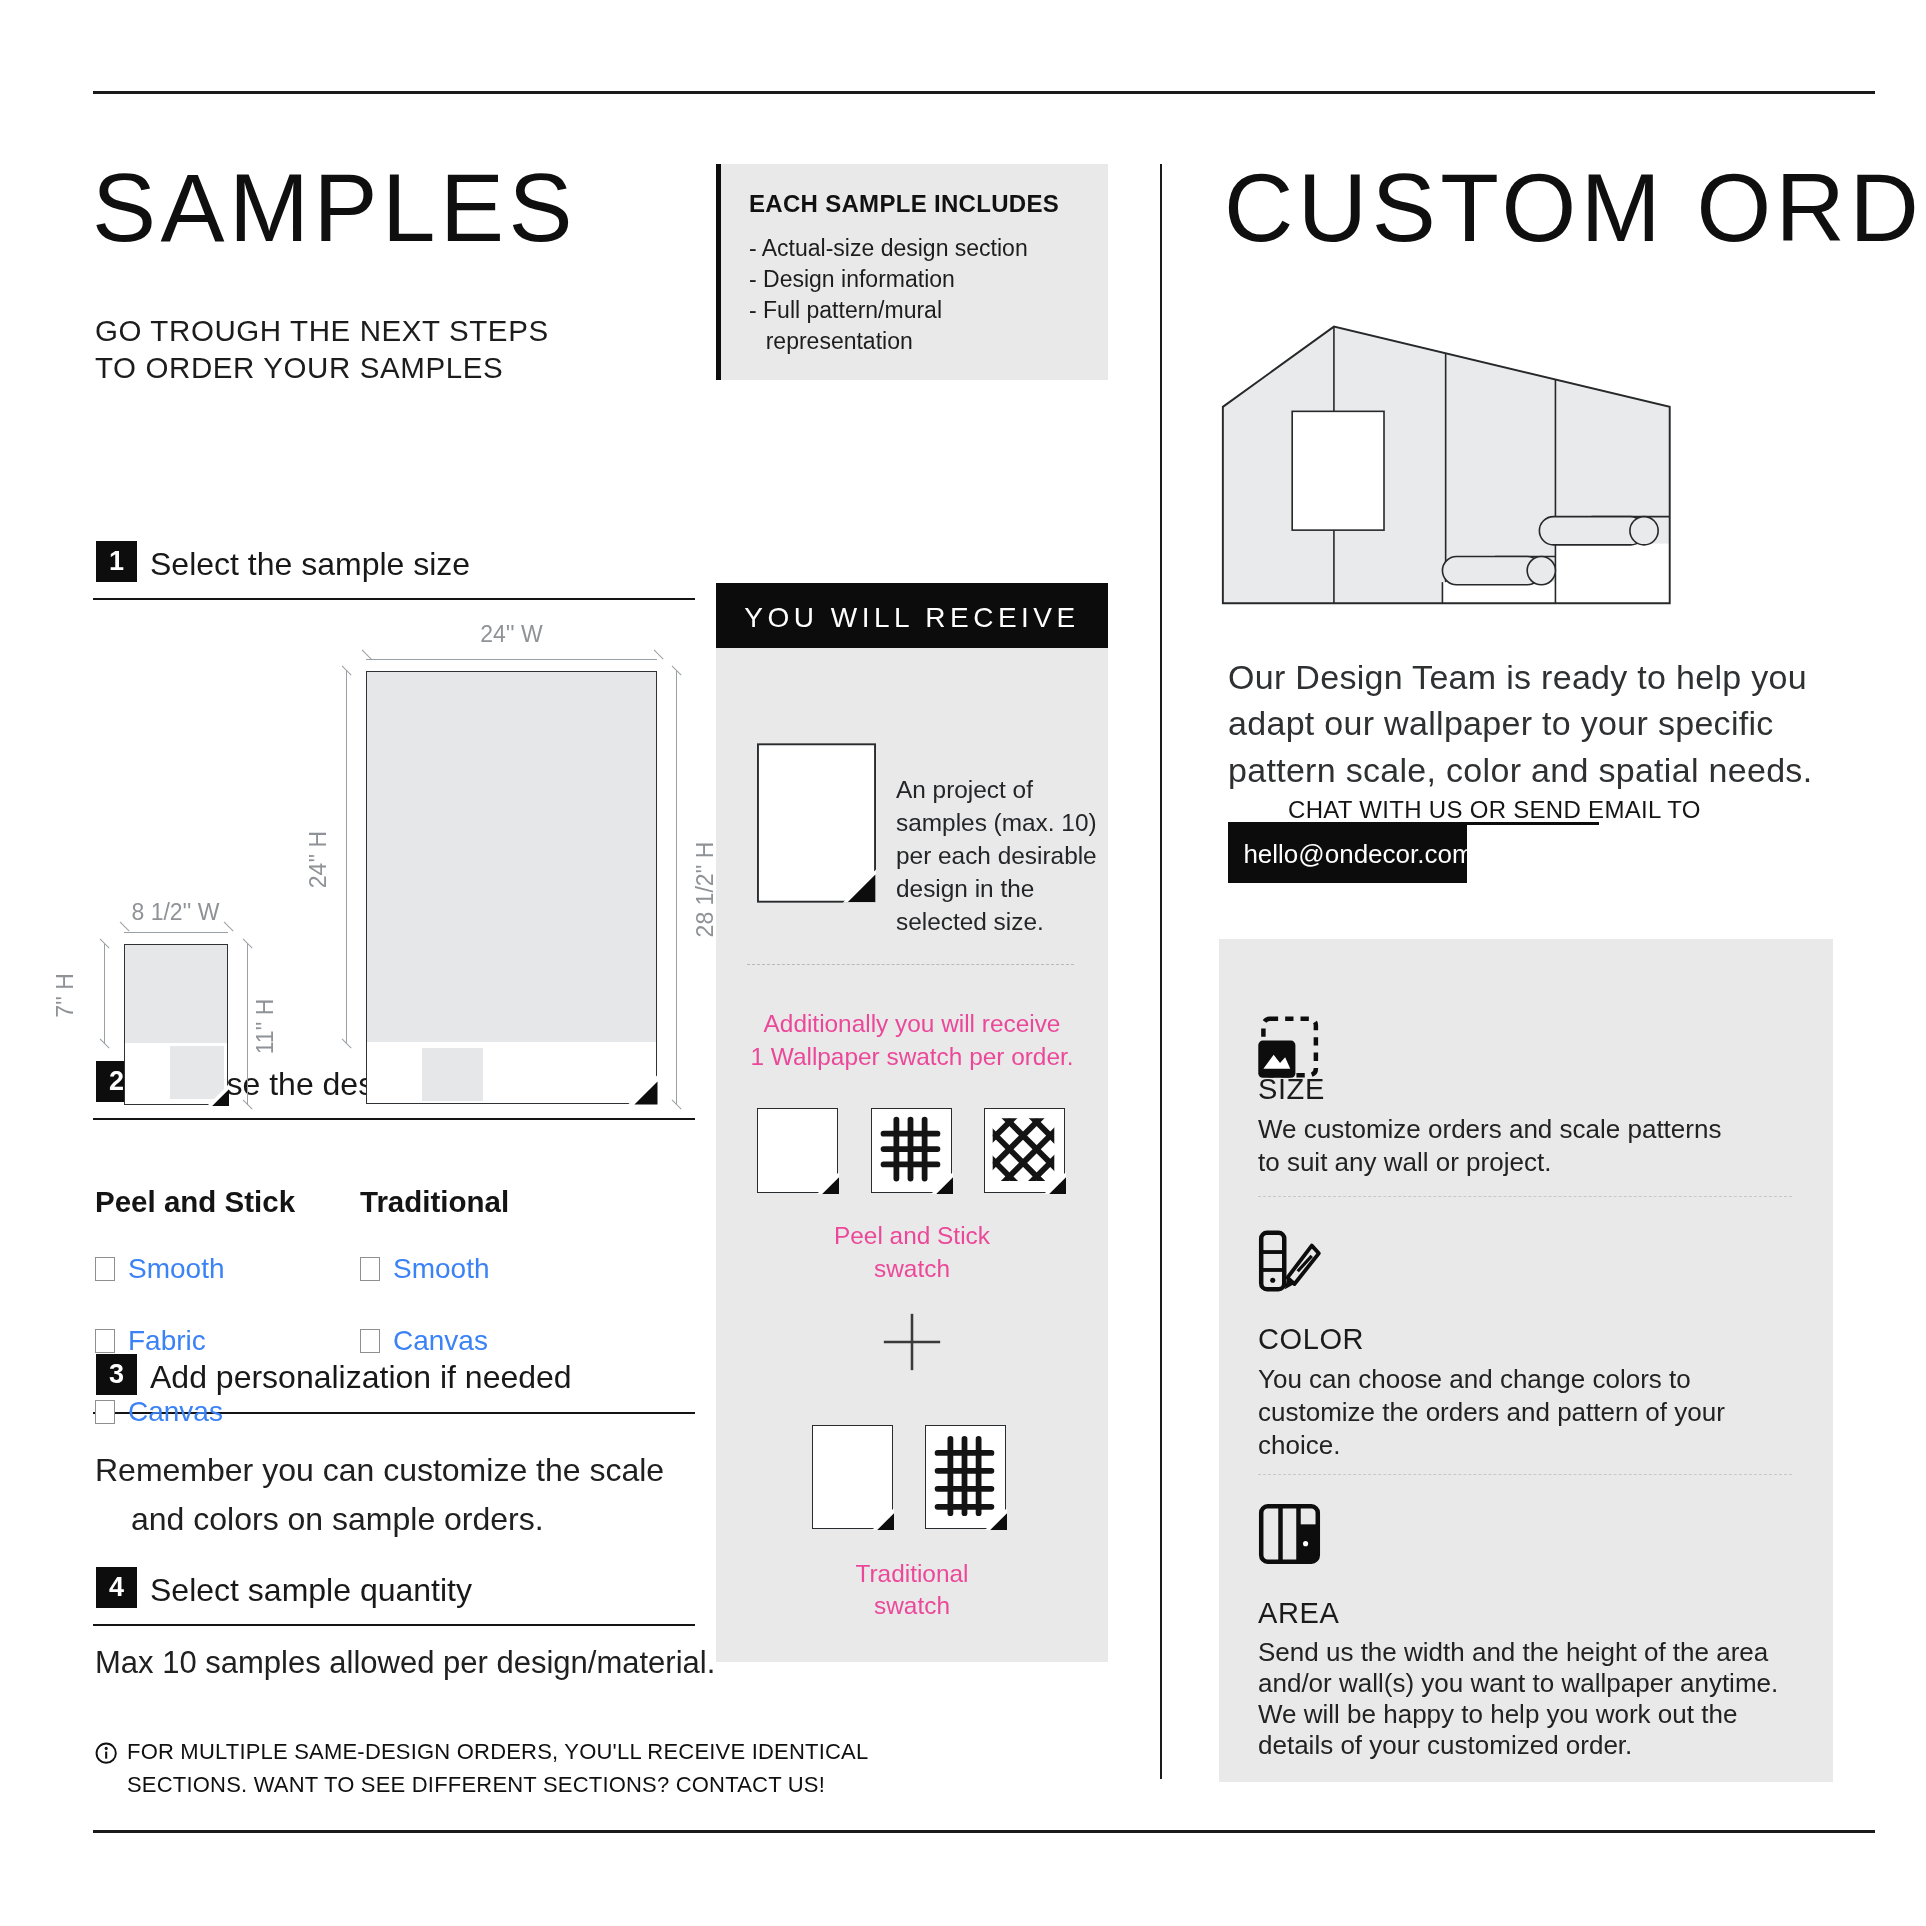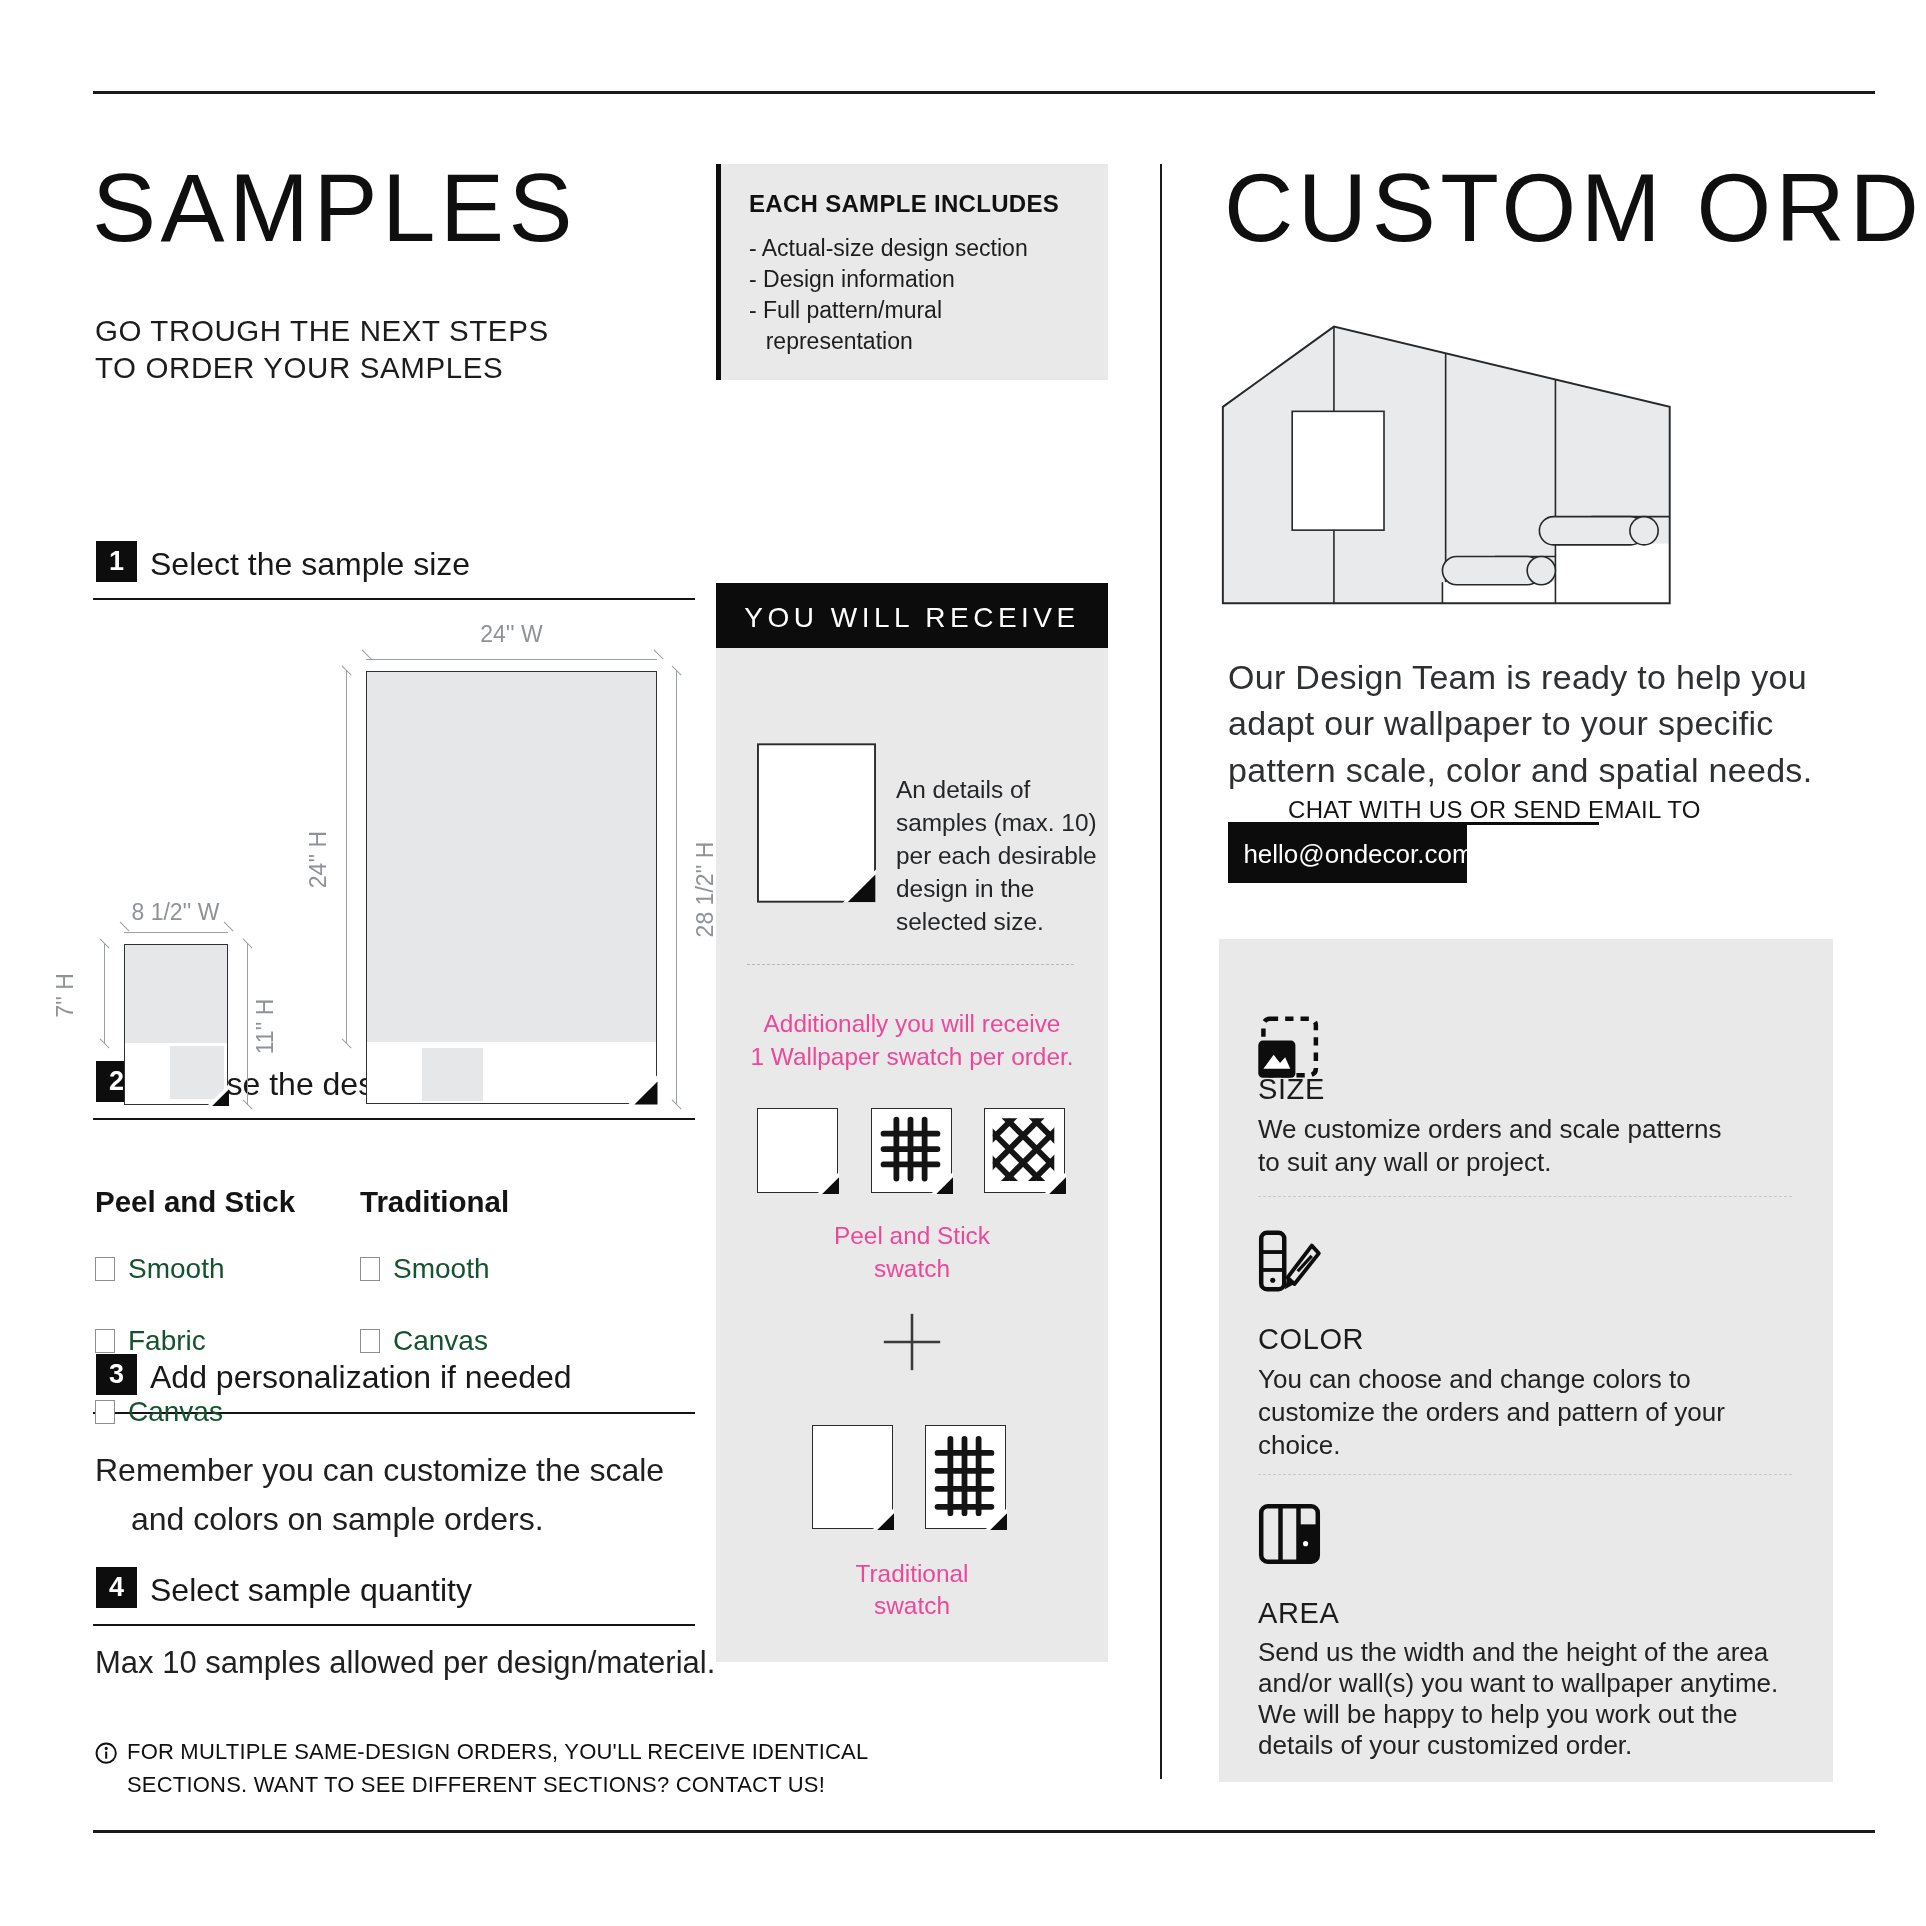--- a/index.html
+++ b/index.html
@@ -51,21 +51,21 @@
   #dim-s-right{left:247px;top:944px;width:1.3px;height:161px;}
   
   #dim-l-top{left:366px;top:659px;width:291px;height:1.3px;}
   #dim-l-left{left:346px;top:671px;width:1.3px;height:372px;}
   #dim-l-right{left:676px;top:671px;width:1.3px;height:433px;}
 
   
   .mat-title{font-size:29.5px;font-weight:bold;color:#141414;}
   #mat-peel-title{left:95px;top:1185px;}
   #mat-trad-title{left:360px;top:1185px;}
-  .opt-row{display:flex;align-items:center;gap:13px;font-size:28px;color:#14532d;}
+  .opt-row{display:flex;align-items:center;gap:13px;font-size:28px;color:#3b82f6;}
   .checkbox{width:18px;height:22px;border:1.9px solid #8f8f8f;background:#fff;flex:0 0 auto;}
   .peel-row{left:95px;} .trad-row{left:360px;}
   .opt-y0{top:1253px;} .opt-y1{top:1325px;} .opt-y2{top:1396px;}
 
   
   .para50{font-size:32px;color:#202020;}
   #step3-l1{left:95px;top:1452px;} #step3-l2{left:95px;top:1501px;margin-left:36px;}
   #step4-l1{left:95px;top:1645px;font-size:31px;}
 
   
@@ -235,21 +235,21 @@
 
   <div class="abs" id="ywr-header">YOU WILL RECEIVE</div>
   <div class="abs" id="ywr-panel"></div>
 
   <svg class="abs" id="page-icon" width="119" height="160" viewBox="0 0 186 249">
     <rect x="1.5" y="1.5" width="183" height="246" fill="#ffffff" stroke="#2a2d2f" stroke-width="3"></rect>
     <polygon points="134,249 186,197 186,249" fill="#ffffff"></polygon>
     <polygon points="142,248 185,205 185,248" fill="#0d0d0d"></polygon>
   </svg>
   <div class="abs" id="receive-text">
-    <div class="nowrap">An details of</div>
+    <div class="nowrap">An project of</div>
     <div class="nowrap">samples (max. 10)</div>
     <div class="nowrap">per each desirable</div>
     <div class="nowrap">design in the</div>
     <div class="nowrap">selected size.</div>
   </div>
 
   <div class="abs" id="ywr-dash"></div>
 
   <div class="abs center-mid mid-text" id="additional-l1">Additionally you will receive</div>
   <div class="abs center-mid mid-text" id="additional-l2">1 Wallpaper swatch per order.</div>

